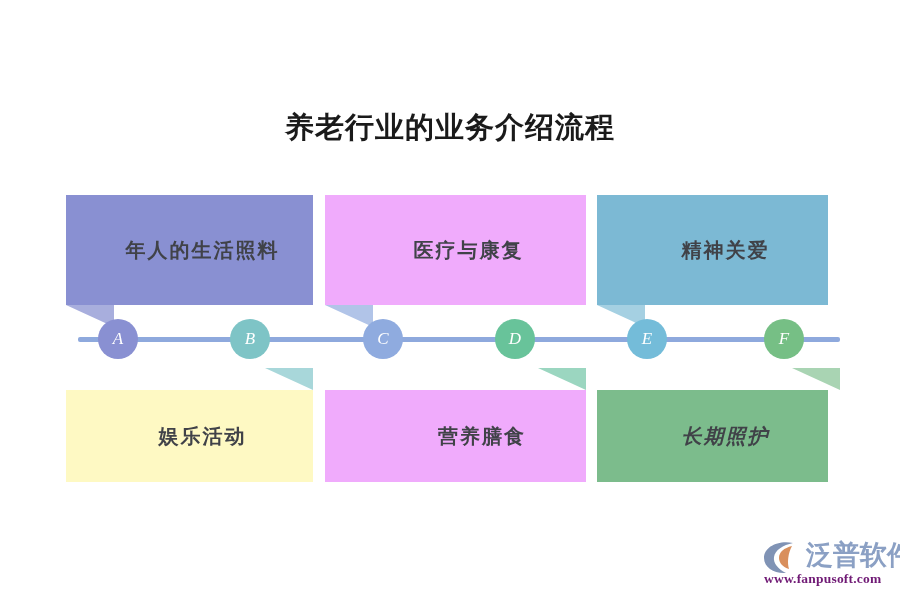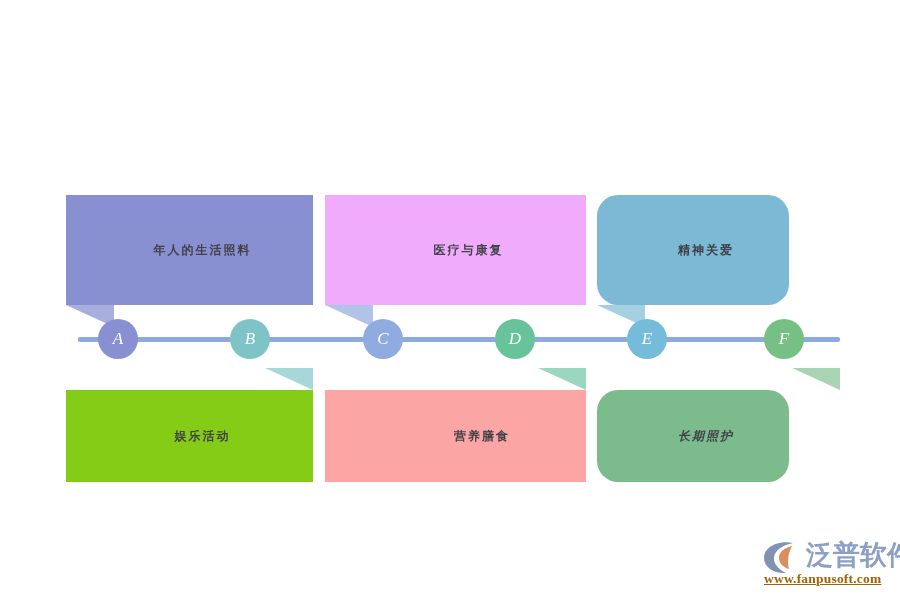--- a/index.html
+++ b/index.html
@@ -34,34 +34,34 @@
 
   
   .flow-box {
     position: absolute;
     display: flex;
     align-items: center;
     justify-content: center;
     box-sizing: border-box;
   }
   .flow-box .box-label {
-    font-size: 12px;
+    font-size: 20px;
     font-weight: bold;
     color: #404248;
     letter-spacing: 2px;
     font-family: "Liberation Serif", "DejaVu Serif", serif;
     margin-left: 26px;
   }
 
   .top-box { top: 195px; height: 110px; }
   .bottom-box { top: 390px; height: 92px; }
 
   .col-1 { left: 66px;  width: 247px; }
   .col-2 { left: 325px; width: 261px; }
-  .col-3 { left: 597px; width: 192px; border-radius: 21px; }
+  .col-3 { left: 597px; width: 231px; }
 
   
   .tail {
     position: absolute;
     width: 0;
     height: 0;
     border-style: solid;
   }
   
   .tail-down {
@@ -137,20 +137,21 @@
     letter-spacing: 0.2px;
     font-family: "Liberation Serif", "DejaVu Serif", serif;
     white-space: nowrap;
   }
 </style>
 </head>
 <body>
 
 <div id="canvas" style="background: rgb(255, 255, 255);">
 
+  <div id="page-title">养老行业的业务介绍流程</div>
 
   <div class="flow-box top-box col-1" id="top-box-0" style="background: rgb(137, 144, 210);">
     <span class="box-label">年人的生活照料</span>
   </div>
   <div class="tail tail-down" id="tail-down-0" style="left: 66px; border-color: transparent transparent transparent rgb(168, 174, 221); border-width: 0px 0px 22px 48px; transform: scaleX(-1);"></div>
 
   <div class="flow-box top-box col-2" id="top-box-1" style="background: #f0abfc;">
     <span class="box-label">医疗与康复</span>
   </div>
   <div class="tail tail-down" id="tail-down-1" style="left: 325px; border-color: transparent transparent transparent rgb(177, 196, 232); border-width: 0px 0px 22px 48px; transform: scaleX(-1);"></div>
@@ -174,36 +175,36 @@
       <span>D</span>
     </div>
   <div class="node" id="node-4" style="background: rgb(116, 188, 217); left: 627px;">
       <span>E</span>
     </div>
   <div class="node" id="node-5" style="background: rgb(118, 191, 133); left: 764px;">
       <span>F</span>
     </div>
 
   <div class="tail tail-up" id="tail-up-0" style="left: 265px; border-color: rgb(168, 215, 218) transparent transparent; border-width: 22px 0px 0px 48px;"></div>
-  <div class="flow-box bottom-box col-1" id="bottom-box-0" style="background: #84cc16;">
+  <div class="flow-box bottom-box col-1" id="bottom-box-0" style="background: #fef9c3;">
     <span class="box-label">娱乐活动</span>
   </div>
 
   <div class="tail tail-up" id="tail-up-1" style="left: 538px; border-color: rgb(155, 214, 192) transparent transparent; border-width: 22px 0px 0px 48px;"></div>
-  <div class="flow-box bottom-box col-2" id="bottom-box-1" style="background: #fca5a5; padding-left: 27px;">
+  <div class="flow-box bottom-box col-2" id="bottom-box-1" style="background: #f0abfc; padding-left: 27px;">
     <span class="box-label">营养膳食</span>
   </div>
 
   <div class="tail tail-up" id="tail-up-2" style="left: 792px; border-color: rgb(169, 212, 179) transparent transparent; border-width: 22px 0px 0px 48px;"></div>
   <div class="flow-box bottom-box col-3" id="bottom-box-2" style="background: rgb(124, 188, 140); font-style: italic;">
     <span class="box-label">长期照护</span>
   </div>
 
   <div id="brand-logo">
     <svg id="brand-mark" viewBox="0 0 40 36">
       <path id="mark-outer" d="M31 4 C16 1, 2 8, 2 19 C2 29, 13 35, 24 34 C16 30, 11 24, 12 18 C13 11, 21 6, 31 4 Z" fill="#8093b5"></path>
       <path id="mark-accent" d="M30 7 C22 9, 17 13, 17 19 C17 24, 21 28, 27 30 C25 24, 26 14, 30 7 Z" fill="#d98f5c"></path>
     </svg>
     <div id="brand-name" style="color: rgb(139, 160, 196);">泛普软件</div>
-    <div id="brand-url" style="color: #a16207; text-decoration: underline;">www.fanpusoft.com</div>
+    <div id="brand-url" style="color: #701a75;">www.fanpusoft.com</div>
   </div>
 
 </div>
 
 </body></html>

